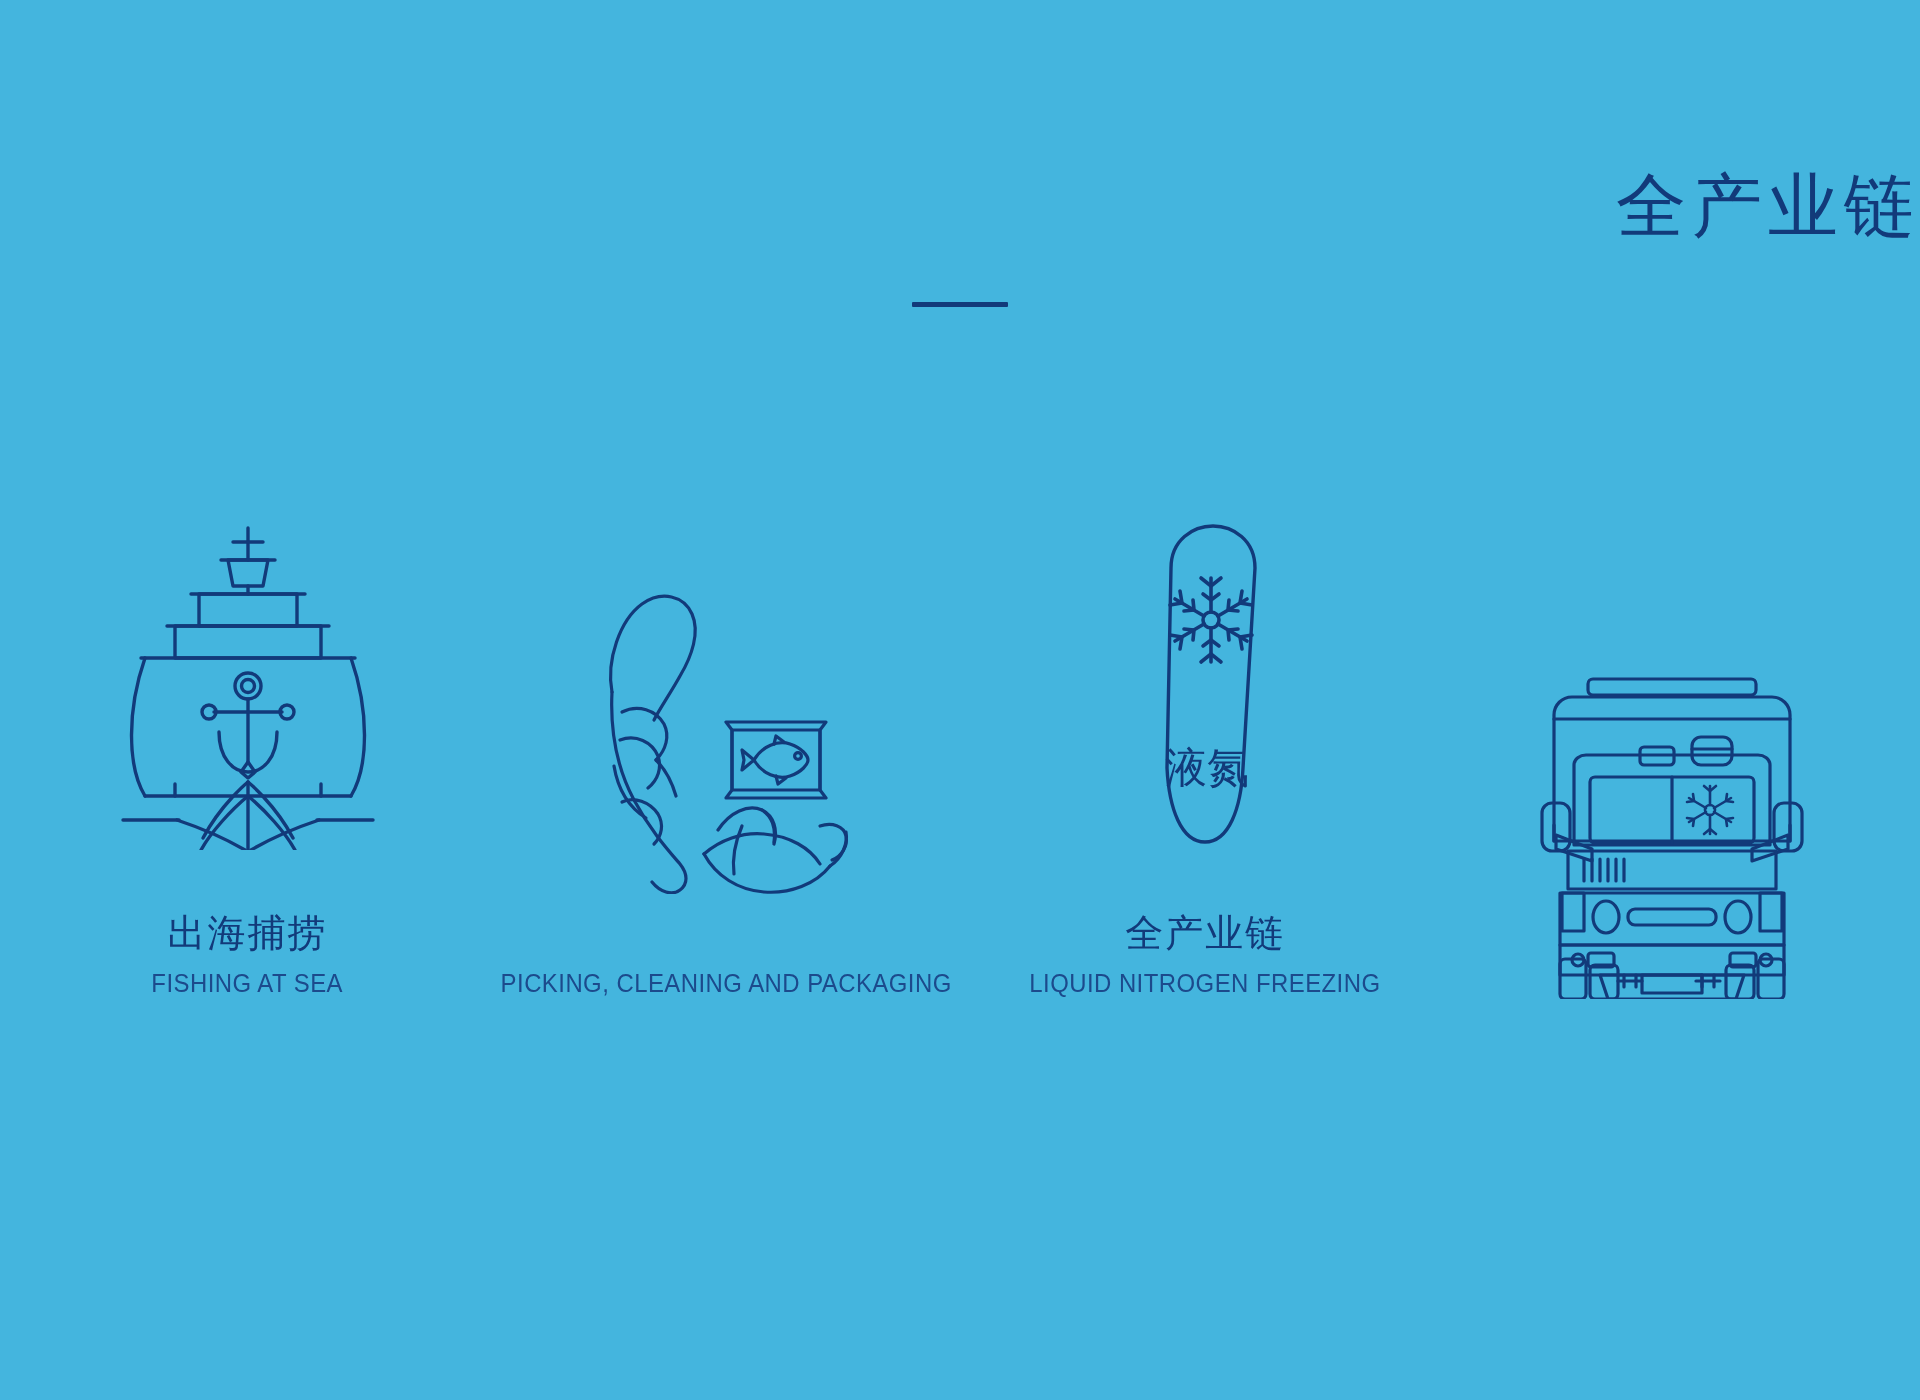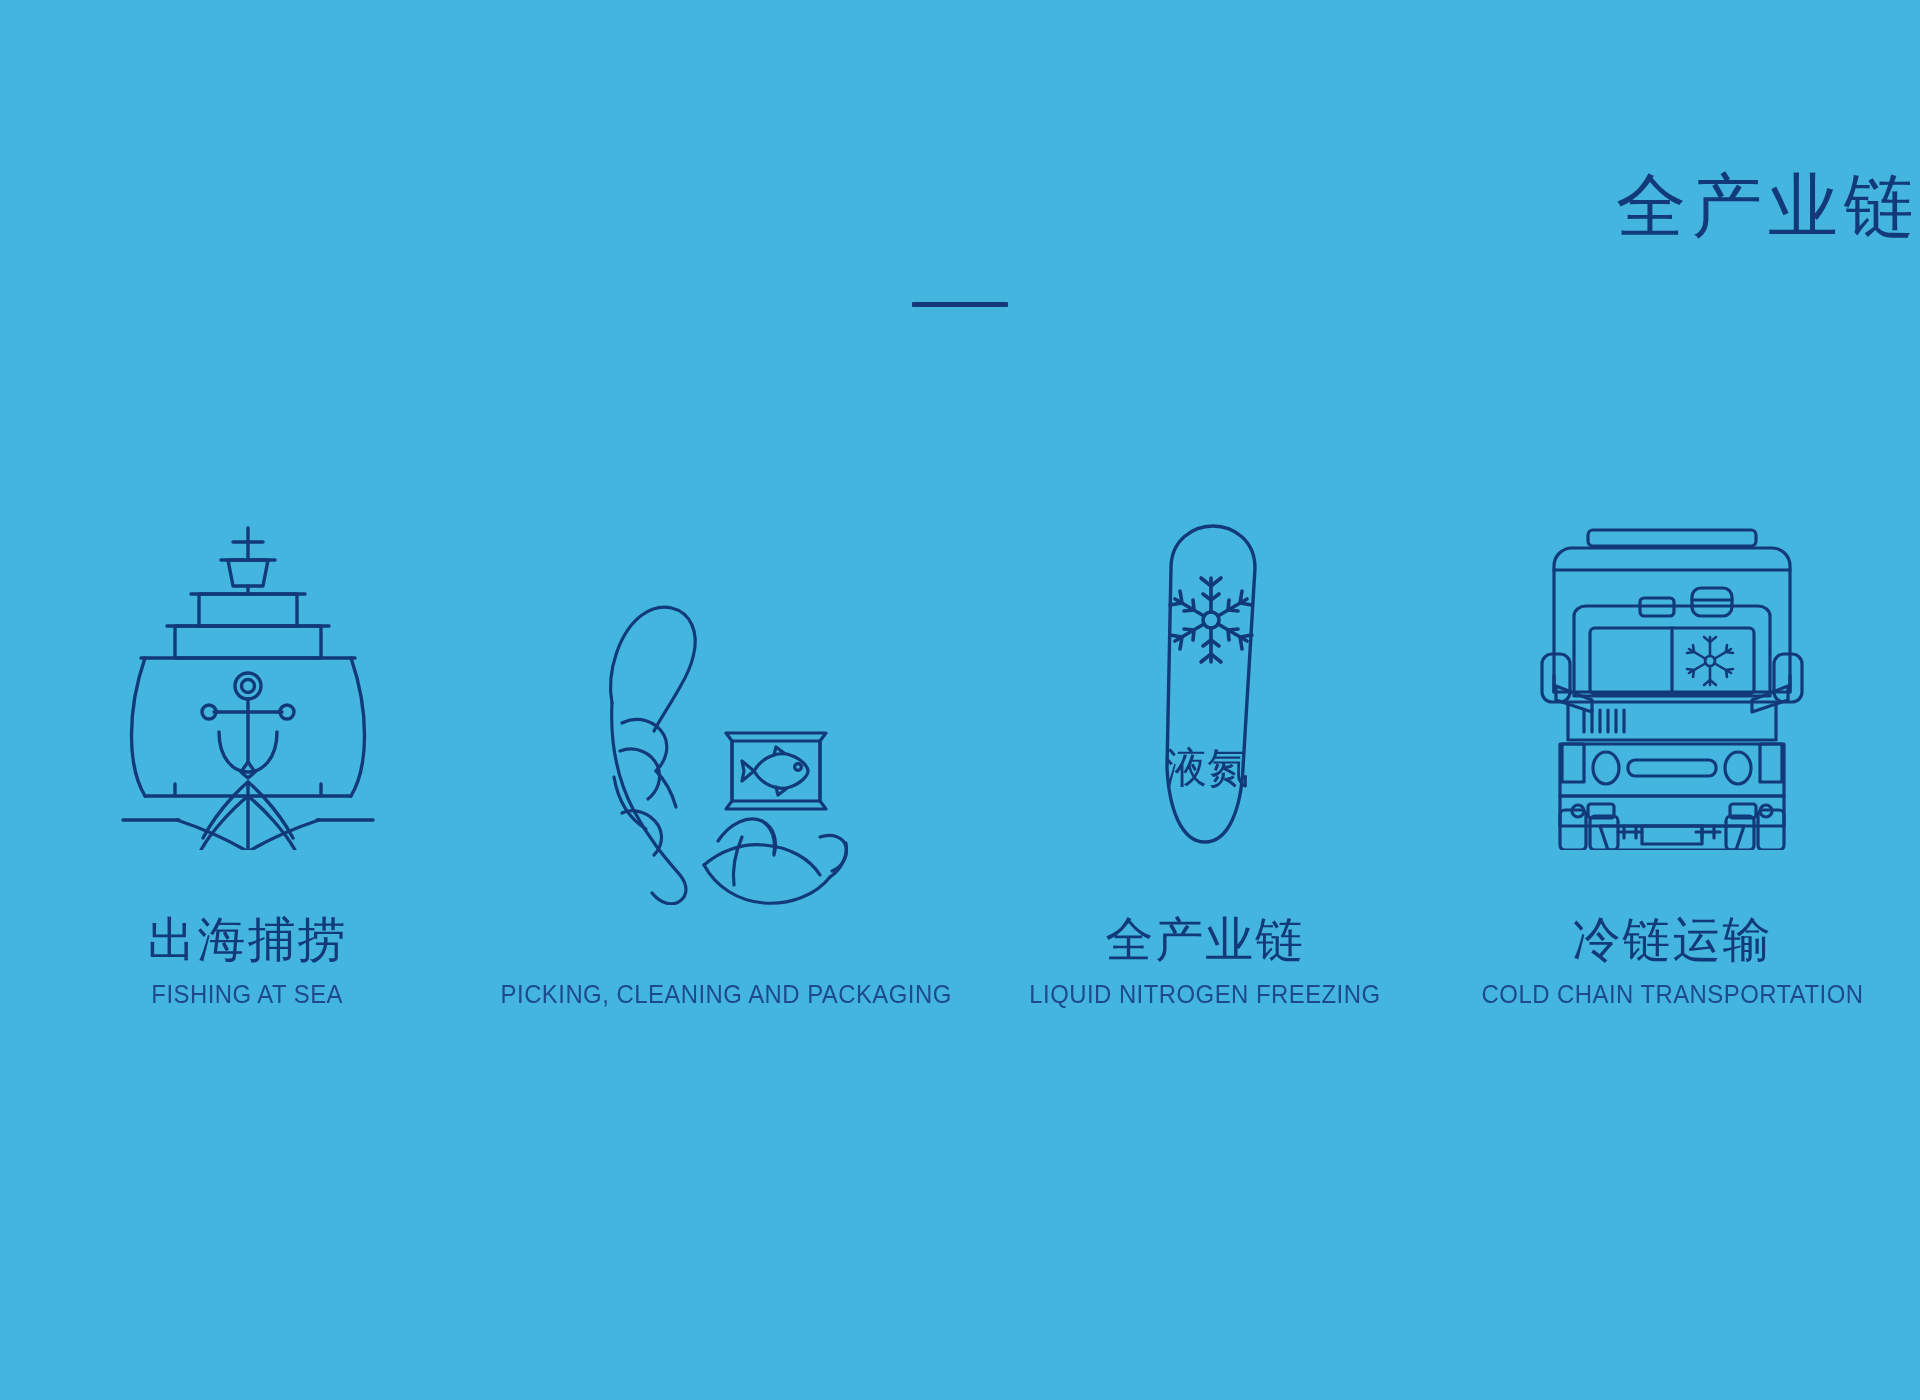--- a/index.html
+++ b/index.html
@@ -60,21 +60,21 @@
     justify-content:center;
     text-decoration:underline;
   }
   .icon-box svg { display:block; }
   .labels {
     margin-top:62px;
     text-align:center;
   }
   .label-cn {
     color:#123a7a;
-    font-size:48px;
+    font-size:38px;
     line-height:1.15;
     letter-spacing:2px;
     font-weight:400;
     white-space:nowrap;
   }
   .label-en {
     color:#1c4a8c;
     font-size:26px;
     line-height:1.2;
     margin-top:12px;
@@ -306,20 +306,16 @@
           <rect x="226" y="290" width="26" height="40" rx="5"></rect>
 
           <path d="M68 306 L76 330 L204 330 L212 306 Z"></path>
           <path d="M92 306 L92 318 M104 306 L104 318"></path>
           <path d="M86 312 L110 312"></path>
           <path d="M170 306 L170 318 M182 306 L182 318"></path>
           <path d="M164 312 L188 312"></path>
           <rect x="110" y="306" width="60" height="18"></rect>
         </svg>
       </div>
-      <div class="labels">
-        <div class="label-cn">冷链运输</div>
-        <div class="label-en">COLD CHAIN TRANSPORTATION</div>
-      </div>
     </div>
 
   </div>
 </div>
 
 </body></html>

